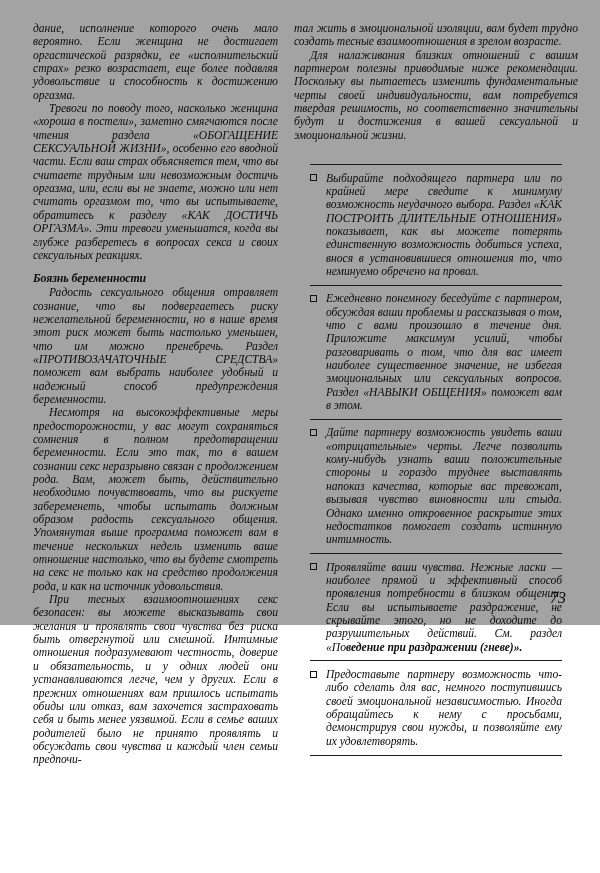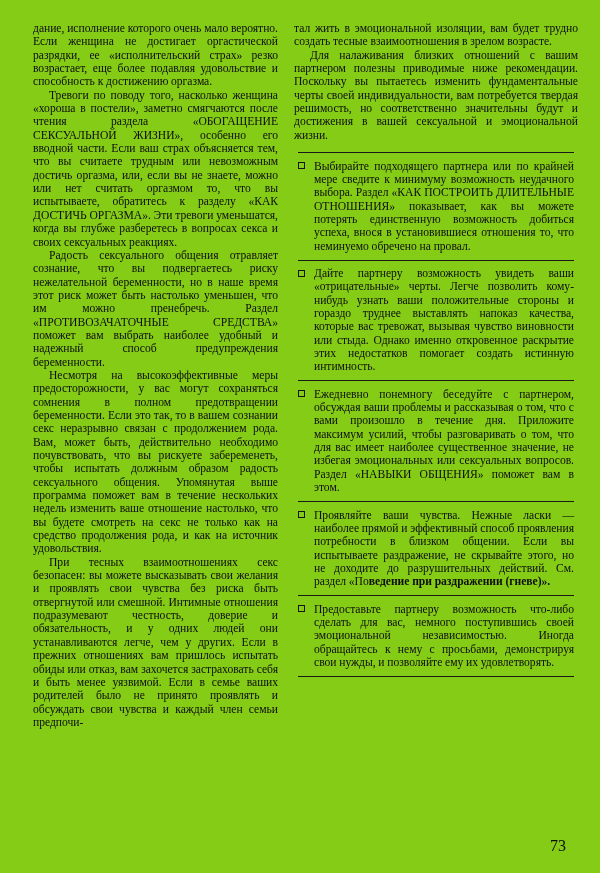--- a/index.html
+++ b/index.html
@@ -12,22 +12,23 @@
     height: 873px;
     font-family: "Liberation Serif", "DejaVu Serif", serif;
     color: #0d0d0d;
     position: relative;
     overflow: hidden;
   }
   .page {
     position: absolute;
     left: 0; top: 0;
     width: 600px;
-    height: 873px;
-    background: #84cc16;
+    height: 625px;
+    background: #a3a3a3;
+    font-style: italic;
   }
   .columns {
     position: absolute;
     left: 0;
     top: 22px;
     width: 600px;
     display: flex;
     gap: 0;
   }
   .col {
@@ -61,21 +62,21 @@
     margin: 9px 0 1px 0;
     font-size: 11.9px;
     line-height: 14px;
     font-weight: bold;
     text-align: left;
     text-indent: 0;
     letter-spacing: -0.1px;
   }
   
   .checklist {
-    margin: 4px;
+    margin: 16px;
     padding: 0;
     list-style: none;
   }
   .check-item {
     position: relative;
     padding: 6.5px 0 6.5px 0;
     border-top: 1.1px solid #1a1a1a;
   }
   .check-item:last-child {
     border-bottom: 1.1px solid #1a1a1a;
@@ -117,20 +118,21 @@
 <div class="page">
 
   <div class="columns">
 
     <div class="col col-left">
 
       <p class="cont">дание, исполнение которого очень мало вероятно. Если женщина не достигает оргастической разрядки, ее «исполнительский страх» резко возрастает, еще более подавляя удовольствие и способность к достижению оргазма.</p>
 
       <p>Тревоги по поводу того, насколько женщина «хороша в постели», заметно смягчаются после чтения раздела «ОБОГАЩЕНИЕ СЕКСУАЛЬНОЙ ЖИЗНИ», особенно его вводной части. Если ваш страх объясняется тем, что вы считаете трудным или невозможным достичь оргазма, или, если вы не знаете, можно или нет считать оргазмом то, что вы испытываете, обратитесь к разделу «КАК ДОСТИЧЬ ОРГАЗМА». Эти тревоги уменьшатся, когда вы глубже разберетесь в вопросах секса и своих сексуальных реакциях.</p>
 
+      <h2>Боязнь беременности</h2>
 
       <p>Радость сексуального общения отравляет сознание, что вы подвергаетесь риску нежелательной беременности, но в наше время этот риск может быть настолько уменьшен, что им можно пренебречь. Раздел «ПРОТИВОЗАЧАТОЧНЫЕ СРЕДСТВА» поможет вам выбрать наиболее удобный и надежный способ предупреждения беременности.</p>
 
       <p>Несмотря на высокоэффективные меры предосторожности, у вас могут сохраняться сомнения в полном предотвращении беременности. Если это так, то в вашем сознании секс неразрывно связан с продолжением рода. Вам, может быть, действительно необходимо почувствовать, что вы рискуете забеременеть, чтобы испытать должным образом радость сексуального общения. Упомянутая выше программа поможет вам в течение нескольких недель изменить ваше отношение настолько, что вы будете смотреть на секс не только как на средство продолжения рода, и как на источник удовольствия.</p>
 
 
       <p>При тесных взаимоотношениях секс безопасен: вы можете высказывать свои желания и проявлять свои чувства без риска быть отвергнутой или смешной. Интимные отношения подразумевают честность, доверие и обязательность, и у одних людей они устанавливаются легче, чем у других. Если в прежних отношениях вам пришлось испытать обиды или отказ, вам захочется застраховать себя и быть менее уязвимой. Если в семье ваших родителей было не принято проявлять и обсуждать свои чувства и каждый член семьи предпочи-</p>
 
     </div>
 
@@ -147,28 +149,28 @@
         <li class="check-item">
           <div class="body">
             <span class="checkbox-icon"></span>
             <p>Выбирайте подходящего партнера или по крайней мере сведите к минимуму возможность неудачного выбора. Раздел «КАК ПОСТРОИТЬ ДЛИТЕЛЬНЫЕ ОТНОШЕНИЯ» показывает, как вы можете потерять единственную возможность добиться успеха, внося в установившиеся отношения то, что неминуемо обречено на провал.</p>
           </div>
         </li>
 
         <li class="check-item">
           <div class="body">
             <span class="checkbox-icon"></span>
-            <p>Дайте партнеру возможность увидеть ваши «отрицательные» черты. Легче позволить кому-нибудь узнать ваши положительные стороны и гораздо труднее выставлять напоказ качества, которые вас тревожат, вызывая чувство виновности или стыда. Однако именно откровенное раскрытие этих недостатков помогает создать истинную интимность.</p>
+            <p>Ежедневно понемногу беседуйте с партнером, обсуждая ваши проблемы и рассказывая о том, что с вами произошло в течение дня. Приложите максимум усилий, чтобы разговаривать о том, что для вас имеет наиболее существенное значение, не избегая эмоциональных или сексуальных вопросов. Раздел «НАВЫКИ ОБЩЕНИЯ» поможет вам в этом.</p>
           </div>
         </li>
 
         <li class="check-item">
           <div class="body">
             <span class="checkbox-icon"></span>
-            <p>Ежедневно понемногу беседуйте с партнером, обсуждая ваши проблемы и рассказывая о том, что с вами произошло в течение дня. Приложите максимум усилий, чтобы разговаривать о том, что для вас имеет наиболее существенное значение, не избегая эмоциональных или сексуальных вопросов. Раздел «НАВЫКИ ОБЩЕНИЯ» поможет вам в этом.</p>
+            <p>Дайте партнеру возможность увидеть ваши «отрицательные» черты. Легче позволить кому-нибудь узнать ваши положительные стороны и гораздо труднее выставлять напоказ качества, которые вас тревожат, вызывая чувство виновности или стыда. Однако именно откровенное раскрытие этих недостатков помогает создать истинную интимность.</p>
           </div>
         </li>
 
         <li class="check-item">
           <div class="body">
             <span class="checkbox-icon"></span>
             <p><span>Проявляйте ваши чувства. Нежные ласки — наиболее прямой и эффективный способ проявления потребности в близком общении. Если вы испытываете раздражение, не скрывайте этого, но не доходите до разрушительных действий. См. раздел «По</span><span class="bold">ведение при раздражении (гневе)».</span></p>
           </div>
         </li>
 

